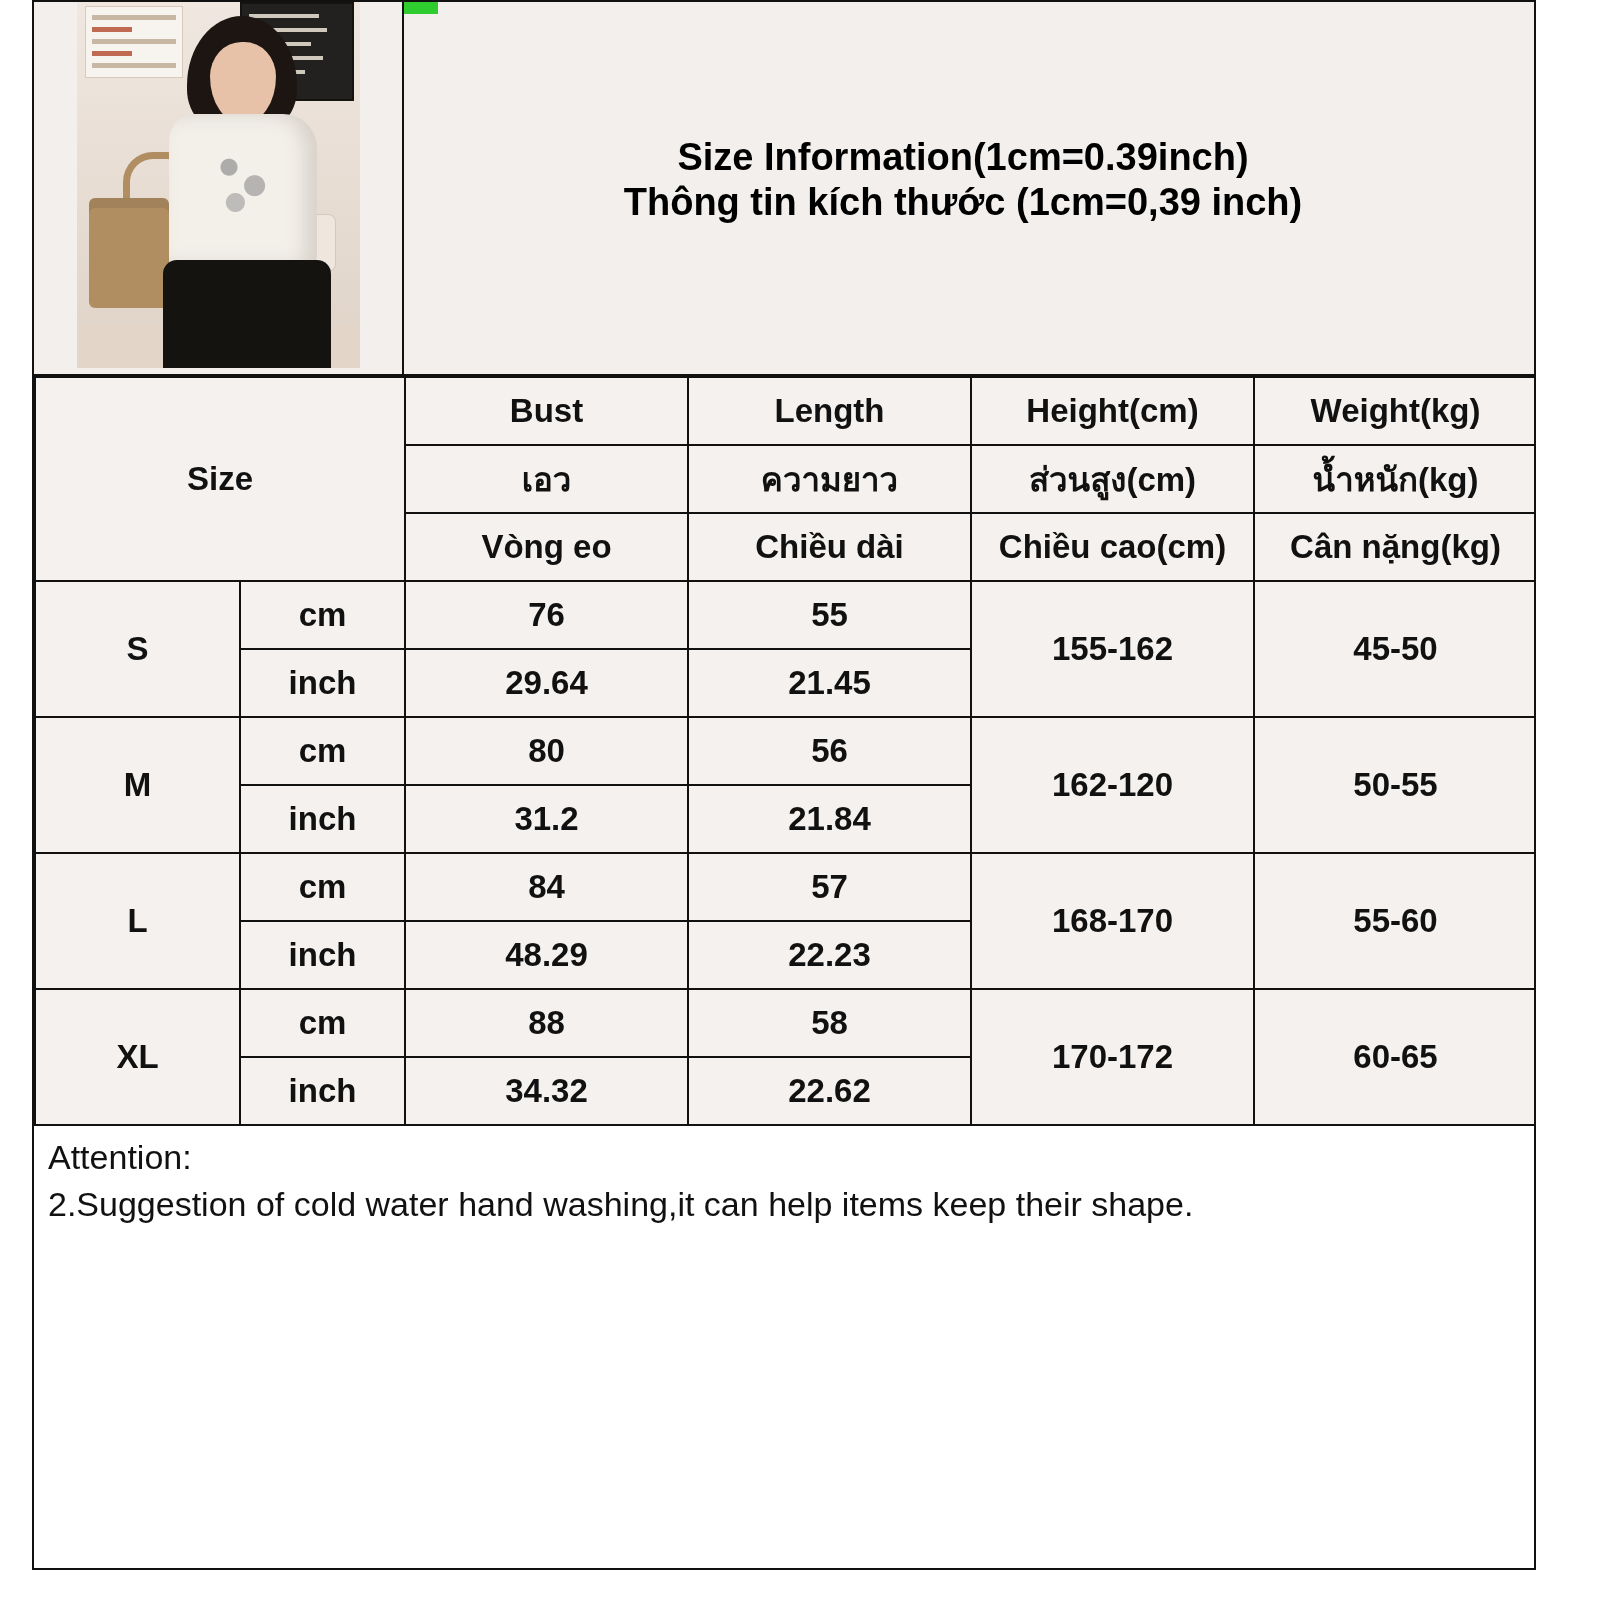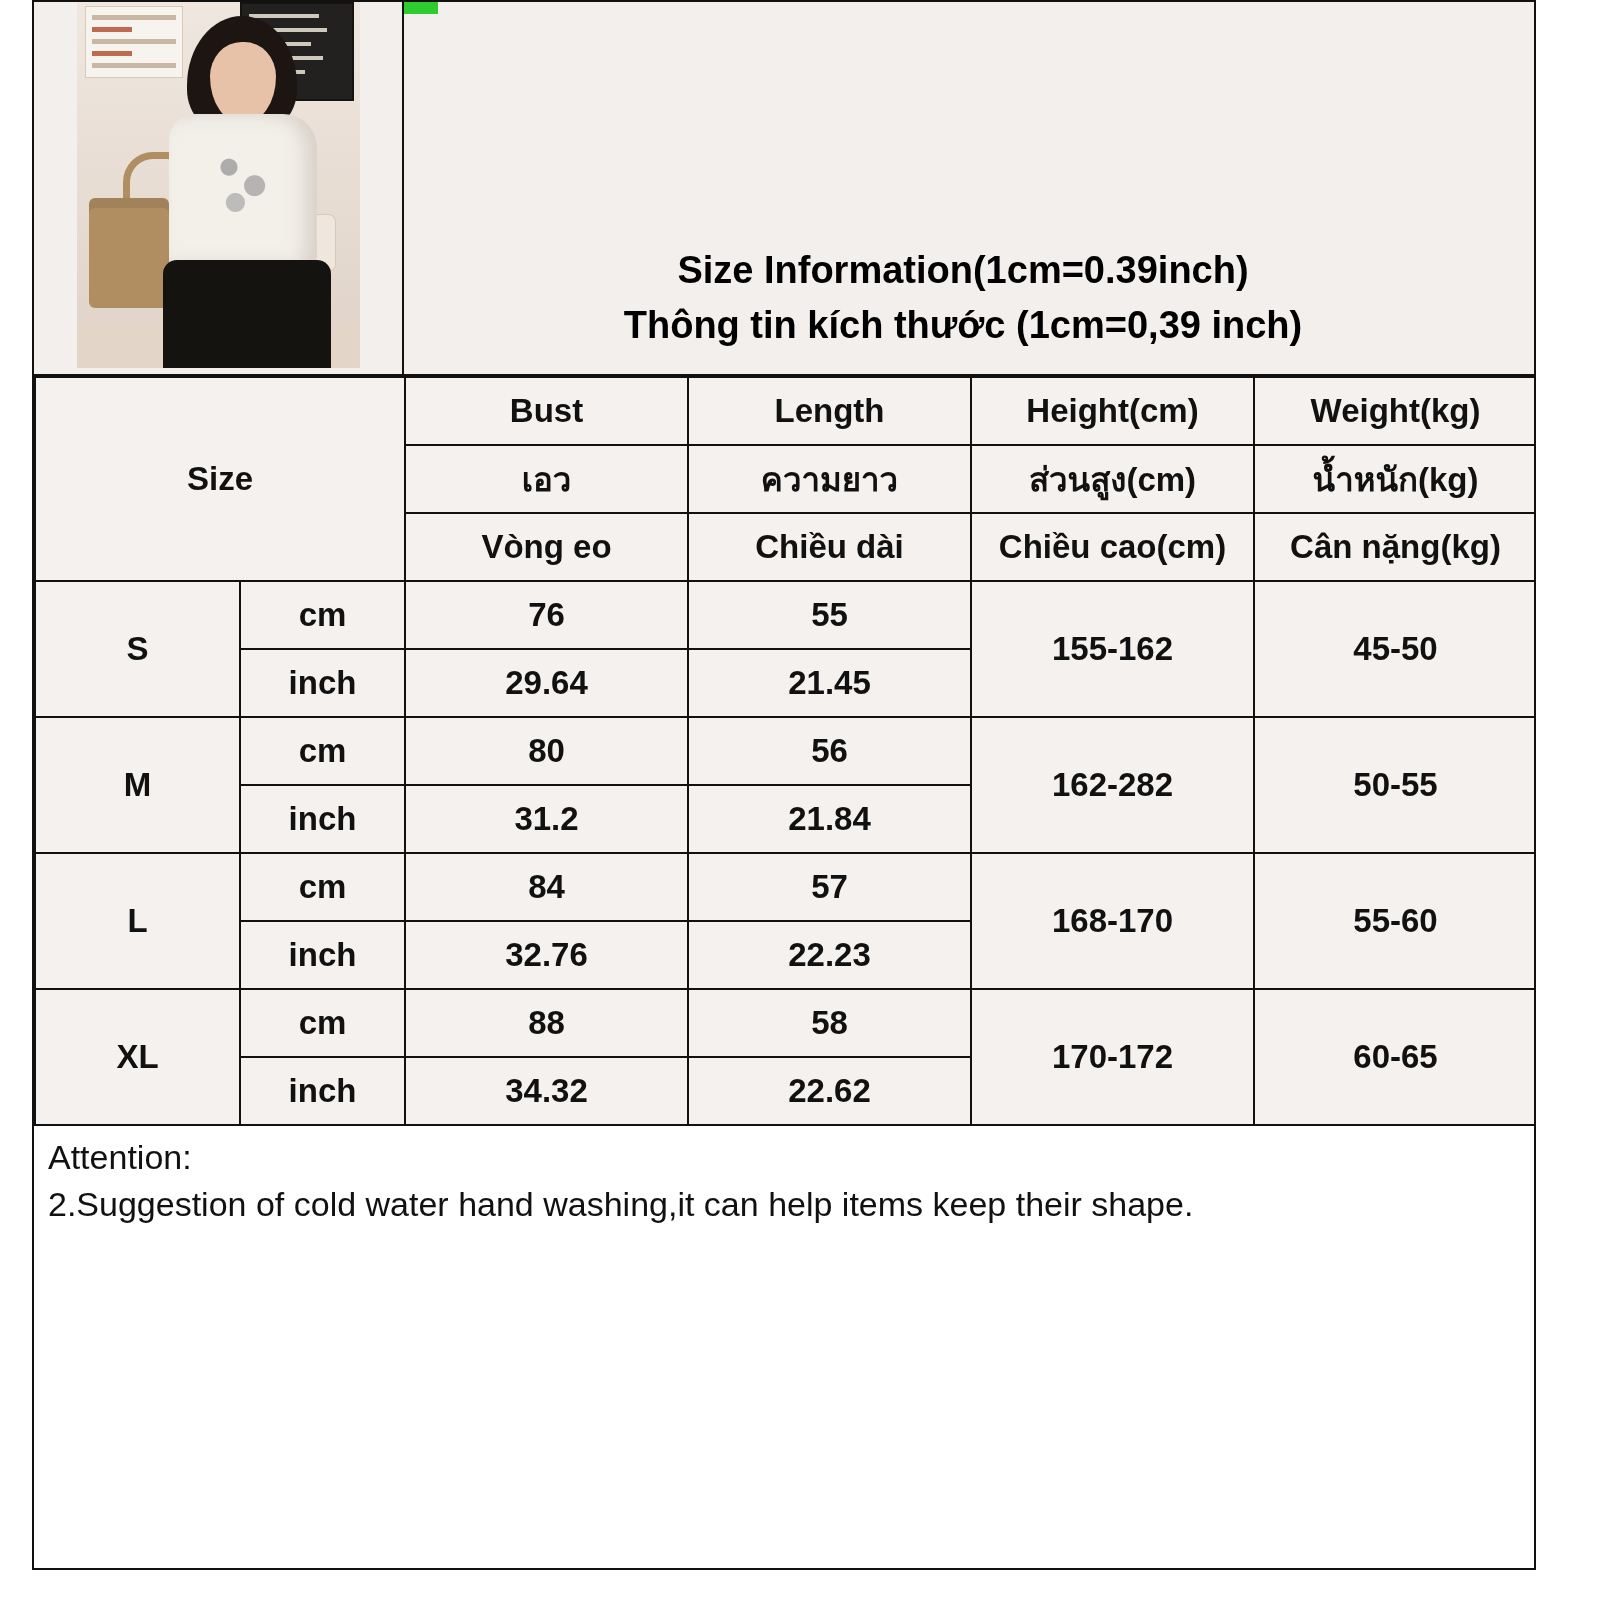--- a/index.html
+++ b/index.html
@@ -127,22 +127,21 @@
   }
   .green-tab {
     position:absolute; left:370px; top:0px; width:34px; height:12px;
     background:#2ecc2e;
   }
   .title-cell {
     flex: 1;
     display: flex;
     flex-direction: column;
     align-items: center;
-    justify-content: flex-end;
-    gap: 10px;
+    justify-content: center;
     padding: 10px 20px 26px 8px;
     box-sizing: border-box;
   }
   .title-line {
     font-weight: bold;
     font-size: 38px;
     line-height: 1.18;
     text-align: center;
     white-space: nowrap;
   }
@@ -288,40 +287,40 @@
           <td class="unit">inch</td>
           <td class="val">29.64</td>
           <td class="val">21.45</td>
         </tr>
 
         <tr>
           <td class="size-label" rowspan="2">M</td>
           <td class="unit">cm</td>
           <td class="val">80</td>
           <td class="val">56</td>
-          <td class="range" rowspan="2">162-282</td>
+          <td class="range" rowspan="2">162-120</td>
           <td class="range" rowspan="2">50-55</td>
         </tr>
         <tr>
           <td class="unit">inch</td>
           <td class="val">31.2</td>
           <td class="val">21.84</td>
         </tr>
 
         <tr>
           <td class="size-label" rowspan="2">L</td>
           <td class="unit">cm</td>
           <td class="val">84</td>
           <td class="val">57</td>
           <td class="range" rowspan="2">168-170</td>
           <td class="range" rowspan="2">55-60</td>
         </tr>
         <tr>
           <td class="unit">inch</td>
-          <td class="val">32.76</td>
+          <td class="val">48.29</td>
           <td class="val">22.23</td>
         </tr>
 
         <tr>
           <td class="size-label" rowspan="2">XL</td>
           <td class="unit">cm</td>
           <td class="val">88</td>
           <td class="val">58</td>
           <td class="range" rowspan="2">170-172</td>
           <td class="range" rowspan="2">60-65</td>

